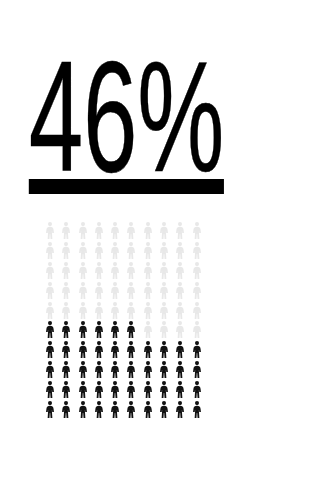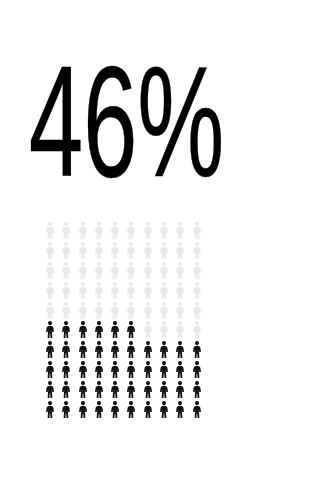--- a/index.html
+++ b/index.html
@@ -23,23 +23,24 @@
   }
 
   
   .headline {
     position: absolute;
     left: 0;
     right: 0;
     top: 52px;
     height: 140px;
     display: flex;
-    align-items: center;
+    align-items: flex-start;
     justify-content: center;
     user-select: none;
+    text-decoration: underline;
   }
   .headline-text {
     display: block;
     font-family: "Liberation Sans", sans-serif;
     font-size: 158px;
     line-height: 0.82;
     font-weight: 200;
     letter-spacing: -0.5px;
     color: #000000;
     transform: scaleX(0.62);

